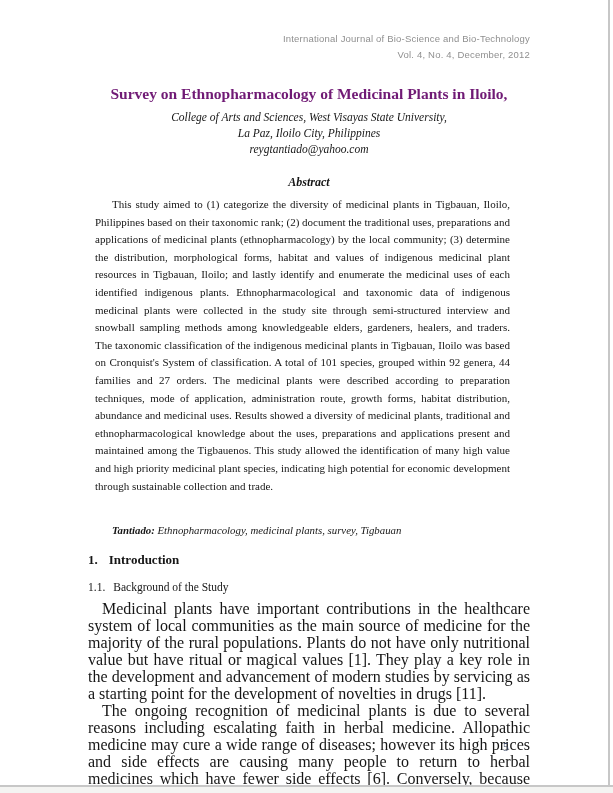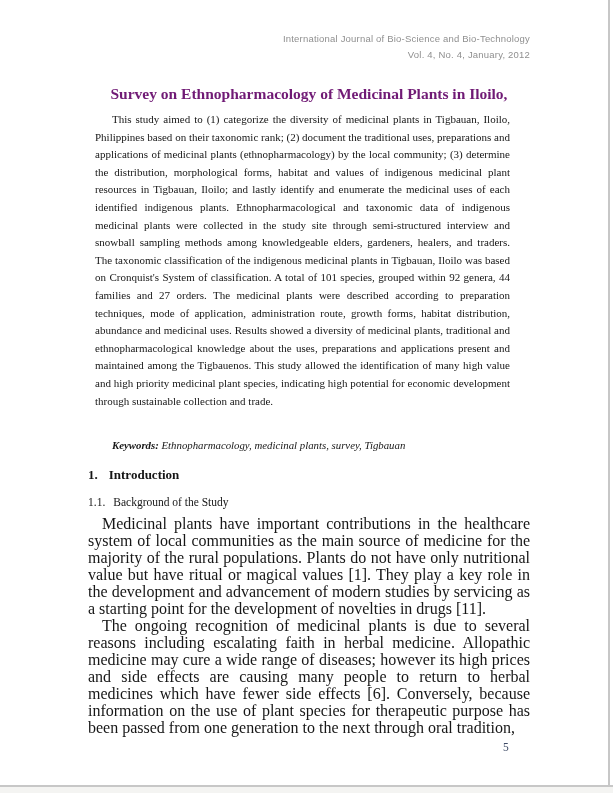--- a/index.html
+++ b/index.html
@@ -117,34 +117,40 @@
 </style>
 </head>
 <body>
 
 <div class="page">
 
   <div class="content">
 
     <div class="journal-header">
       <div>International Journal of Bio-Science and Bio-Technology</div>
-      <div>Vol. 4, No. 4, January, 2012</div>
+      <div>Vol. 4, No. 4, December, 2012</div>
     </div>
 
     <div class="title">
       <div>Survey on Ethnopharmacology of Medicinal Plants in Iloilo,</div>
     </div>
 
 
+    <div class="affiliation">
+      <div>College of Arts and Sciences, West Visayas State University,</div>
+      <div>La Paz, Iloilo City, Philippines</div>
+      <div>reygtantiado@yahoo.com</div>
+    </div>
 
+    <div class="abstract-heading">Abstract</div>
 
     <div class="abstract-text">This study aimed to (1) categorize the diversity of medicinal plants in Tigbauan, Iloilo, Philippines based on their taxonomic rank; (2) document the traditional uses, preparations and applications of medicinal plants (ethnopharmacology) by the local community; (3) determine the distribution, morphological forms, habitat and values of indigenous medicinal plant resources in Tigbauan, Iloilo; and lastly identify and enumerate the medicinal uses of each identified indigenous plants. Ethnopharmacological and taxonomic data of indigenous medicinal plants were collected in the study site through semi-structured interview and snowball sampling methods among knowledgeable elders, gardeners, healers, and traders. The taxonomic classification of the indigenous medicinal plants in Tigbauan, Iloilo was based on Cronquist's System of classification. A total of 101 species, grouped within 92 genera, 44 families and 27 orders. The medicinal plants were described according to preparation techniques, mode of application, administration route, growth forms, habitat distribution, abundance and medicinal uses. Results showed a diversity of medicinal plants, traditional and ethnopharmacological knowledge about the uses, preparations and applications present and maintained among the Tigbauenos. This study allowed the identification of many high value and high priority medicinal plant species, indicating high potential for economic development through sustainable collection and trade.</div>
 
     <div class="keywords">
-      <b>Keywords:</b>
+      <b>Tantiado:</b>
       <span>Ethnopharmacology, medicinal plants, survey, Tigbauan</span>
     </div>
 
     <div class="section-heading">
       <span class="num">1.</span><span>Introduction</span>
     </div>
 
     <div class="subsection-heading">
       <span class="num">1.1.</span><span>Background of the Study</span>
     </div>

